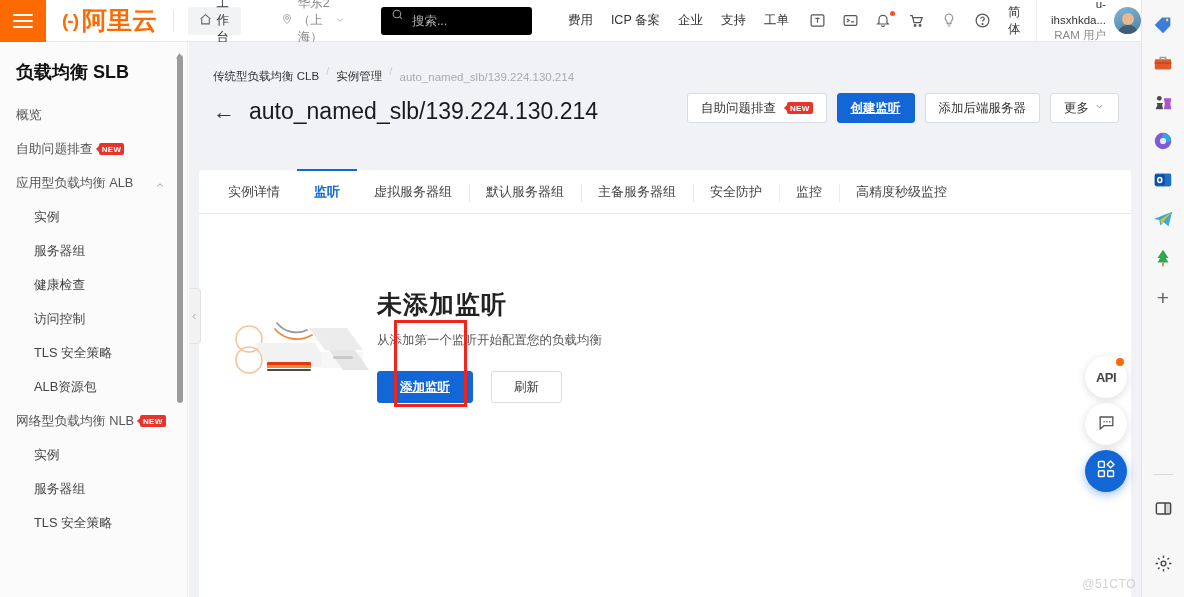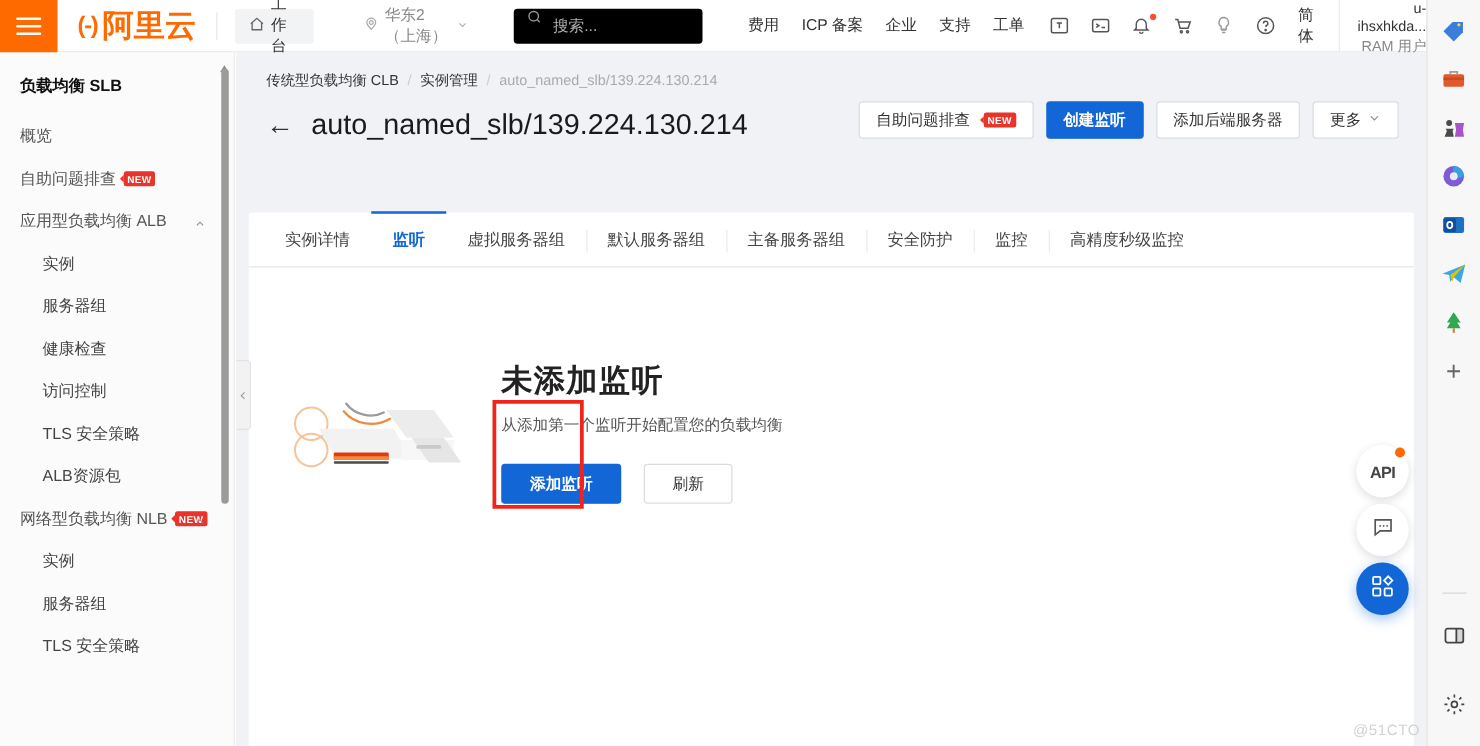--- a/index.html
+++ b/index.html
@@ -67,21 +67,20 @@
   .reddot {
     position: absolute; top: -1px; right: -2px; width: 5px; height: 5px;
     border-radius: 50%; background: #ff4d2d;
   }
   .lang { font-size: 12.5px; color: #333; margin-left: 16px; cursor: pointer; }
 
   .account {
     display: flex; align-items: center; gap: 8px;
     margin-left: 14px; padding-left: 14px; border-left: 1px solid #ececec; height: 42px;
     cursor: pointer;
-    flex-direction: column;
   }
   .account-txt { text-align: right; line-height: 1.35; }
   .acct-name { font-size: 11.5px; color: #333; }
   .acct-role { font-size: 11.5px; color: #888; }
   .avatar {
     width: 27px; height: 27px; border-radius: 50%;
     background: linear-gradient(160deg,#7fb7d6,#4d7fa3);
     position: relative; overflow: hidden; flex: 0 0 auto;
   }
   .avatar::after {
@@ -91,21 +90,21 @@
   .avatar::before {
     content:""; position:absolute; left:50%; bottom:0px; transform:translateX(-50%);
     width:20px; height:9px; border-radius:10px 10px 0 0; background:#3f5d73;
   }
 
   
   .sidebar {
     position: absolute; top: 42px; left: 0; width: 188px; height: 555px;
     background: #fbfbfb; border-right: 1px solid #ececec; overflow: hidden;
   }
-  .sb-title { font-size: 13px; font-weight: bold; color: #111; padding: 18px 0 0 16px; }
+  .sb-title { font-size: 18px; font-weight: bold; color: #111; padding: 18px 0 0 16px; }
   .sb-list { padding-top: 14px; }
   .sb-item {
     display: flex; align-items: center; height: 34px; padding-left: 16px;
     font-size: 12.8px; color: #555; cursor: pointer; position: relative;
   }
   .sb-item.sub { padding-left: 34px; color: #444; }
   .sb-item .label { white-space: nowrap; }
   .sb-item .chev {
     position: absolute; right: 22px; top: 50%; transform: translateY(-50%);
     width: 10px; height: 10px;
@@ -137,40 +136,40 @@
 
   
   .main {
     position: absolute; top: 42px; left: 189px; right: 43px; bottom: 0;
     background: #f0f2f5; overflow: hidden;
   }
   .breadcrumb {
     display: flex; align-items: center; gap: 7px;
     padding: 15px 0 0 24px; font-size: 11.5px; color: #666;
   }
-  .breadcrumb .crumb { cursor: pointer; white-space: nowrap; }
+  .breadcrumb .crumb { cursor: pointer; white-space: nowrap; margin-top: 12px; }
   .breadcrumb .crumb.strong { color: #333; }
   .breadcrumb .crumb.last { color: #aaa; cursor: default; }
   .breadcrumb .sep { color: #ccc; }
 
   .title-row {
     display: flex; align-items: center; padding: 14px 0 0 24px; position: relative;
   }
   .back-arrow { font-size: 22px; color: #333; cursor: pointer; margin-right: 14px; line-height: 1; }
   .page-title { font-size: 23px; color: #1a1a1a; font-weight: 400; white-space: nowrap; }
   .title-actions {
     position: absolute; right: 22px; top: 9px; display: flex; align-items: center; gap: 10px;
   }
   .btn {
     height: 30px; padding: 0 13px; border: 1px solid #d9dde3; background: #fff;
     border-radius: 3px; font-size: 12.5px; color: #333; cursor: pointer;
     display: inline-flex; align-items: center; gap: 5px; white-space: nowrap;
     font-family: "Liberation Sans", sans-serif;
   }
-  .btn.primary { background: #1366d6; border-color: #1366d6; color: #fff; font-weight: bold; }
+  .btn.primary { background: #1366d6; border-color: #1366d6; color: #fff; font-weight: bold; text-decoration: underline; }
 
   .card {
     position: absolute; left: 10px; right: 10px; top: 128px; bottom: -40px;
     background: #fff; border-radius: 2px;
   }
   .tabs {
     display: flex; align-items: flex-end; height: 44px;
     border-bottom: 1px solid #e8e8e8; padding-left: 12px;
   }
   .tab {
@@ -178,21 +177,21 @@
     font-size: 13px; color: #444; cursor: pointer; border-top: 2px solid transparent;
     position: relative; white-space: nowrap;
   }
   .tab + .tab::before {
     content: ""; position: absolute; left: 0; top: 13px; height: 18px; width: 1px; background: #ececec;
   }
   .tab.active { color: #1366d6; font-weight: bold; border-top-color: #1366d6; }
   .tab.active::before, .tab.active + .tab::before { background: transparent; }
 
   .empty-wrap {
-    display: flex; align-items: center; gap: 24px;
+    display: flex; align-items: center; 
     padding: 72px 0 0 26px;
   }
   .illus { width: 152px; height: 96px; flex: 0 0 auto; position: relative; }
   .empty-text { padding-top: 2px; }
   .empty-title { font-size: 25px; color: #222; font-weight: bold; letter-spacing: 1px; }
   .empty-sub { font-size: 12.5px; color: #555; margin-top: 11px; }
   .empty-actions { display: flex; align-items: center; gap: 18px; margin-top: 22px; }
   .btn-lg { height: 32px; padding: 0 22px; font-size: 12.5px; border-radius: 3px; }
 
   .redbox {

